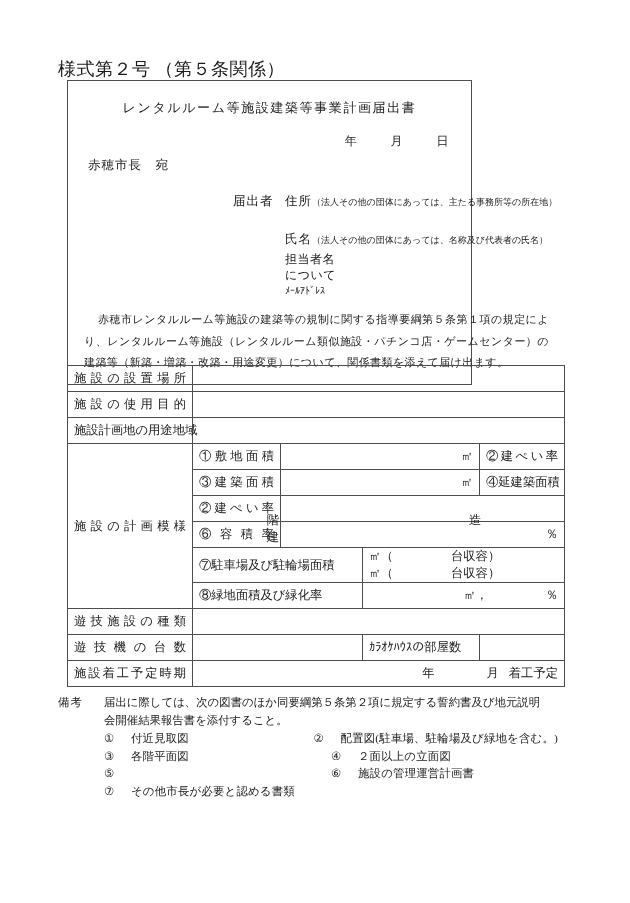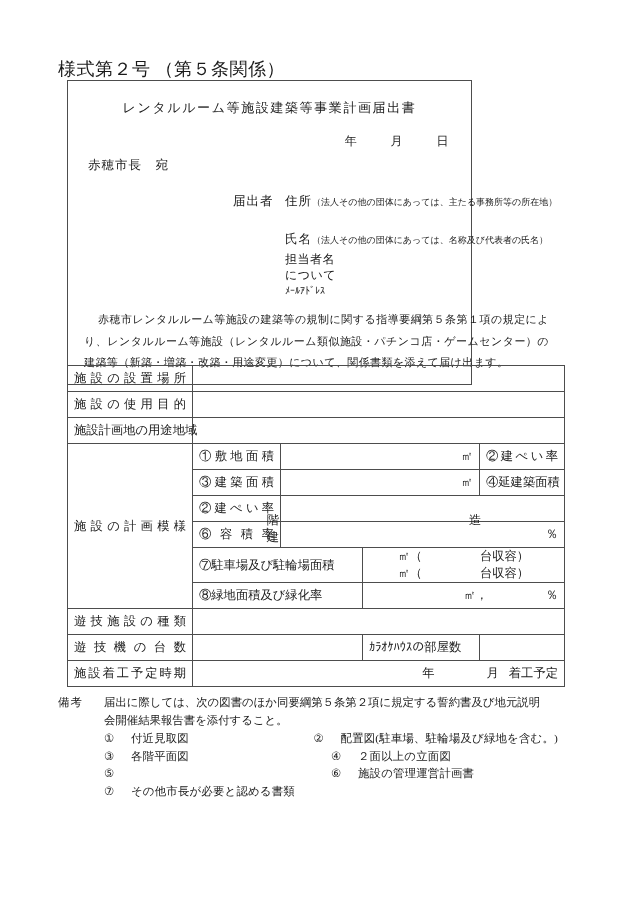--- a/index.html
+++ b/index.html
@@ -153,21 +153,21 @@
   td.unit-right {
     text-align: right;
     padding-right: 8px;
   }
   td.mid-label {
     padding-left: 5px;
     padding-right: 5px;
   }
   .two-line {
     line-height: 17px;
-    text-align: center;
+    text-align: left;
     padding-right: 8px;
   }
   .two-line div { white-space: nowrap; }
   .sqm { font-size: 12px; }
   .paren-gap { display: inline-block; width: 58px; }
   .struct-cell {
     position: relative;
     height: 25px;
   }
   .struct-zo {

